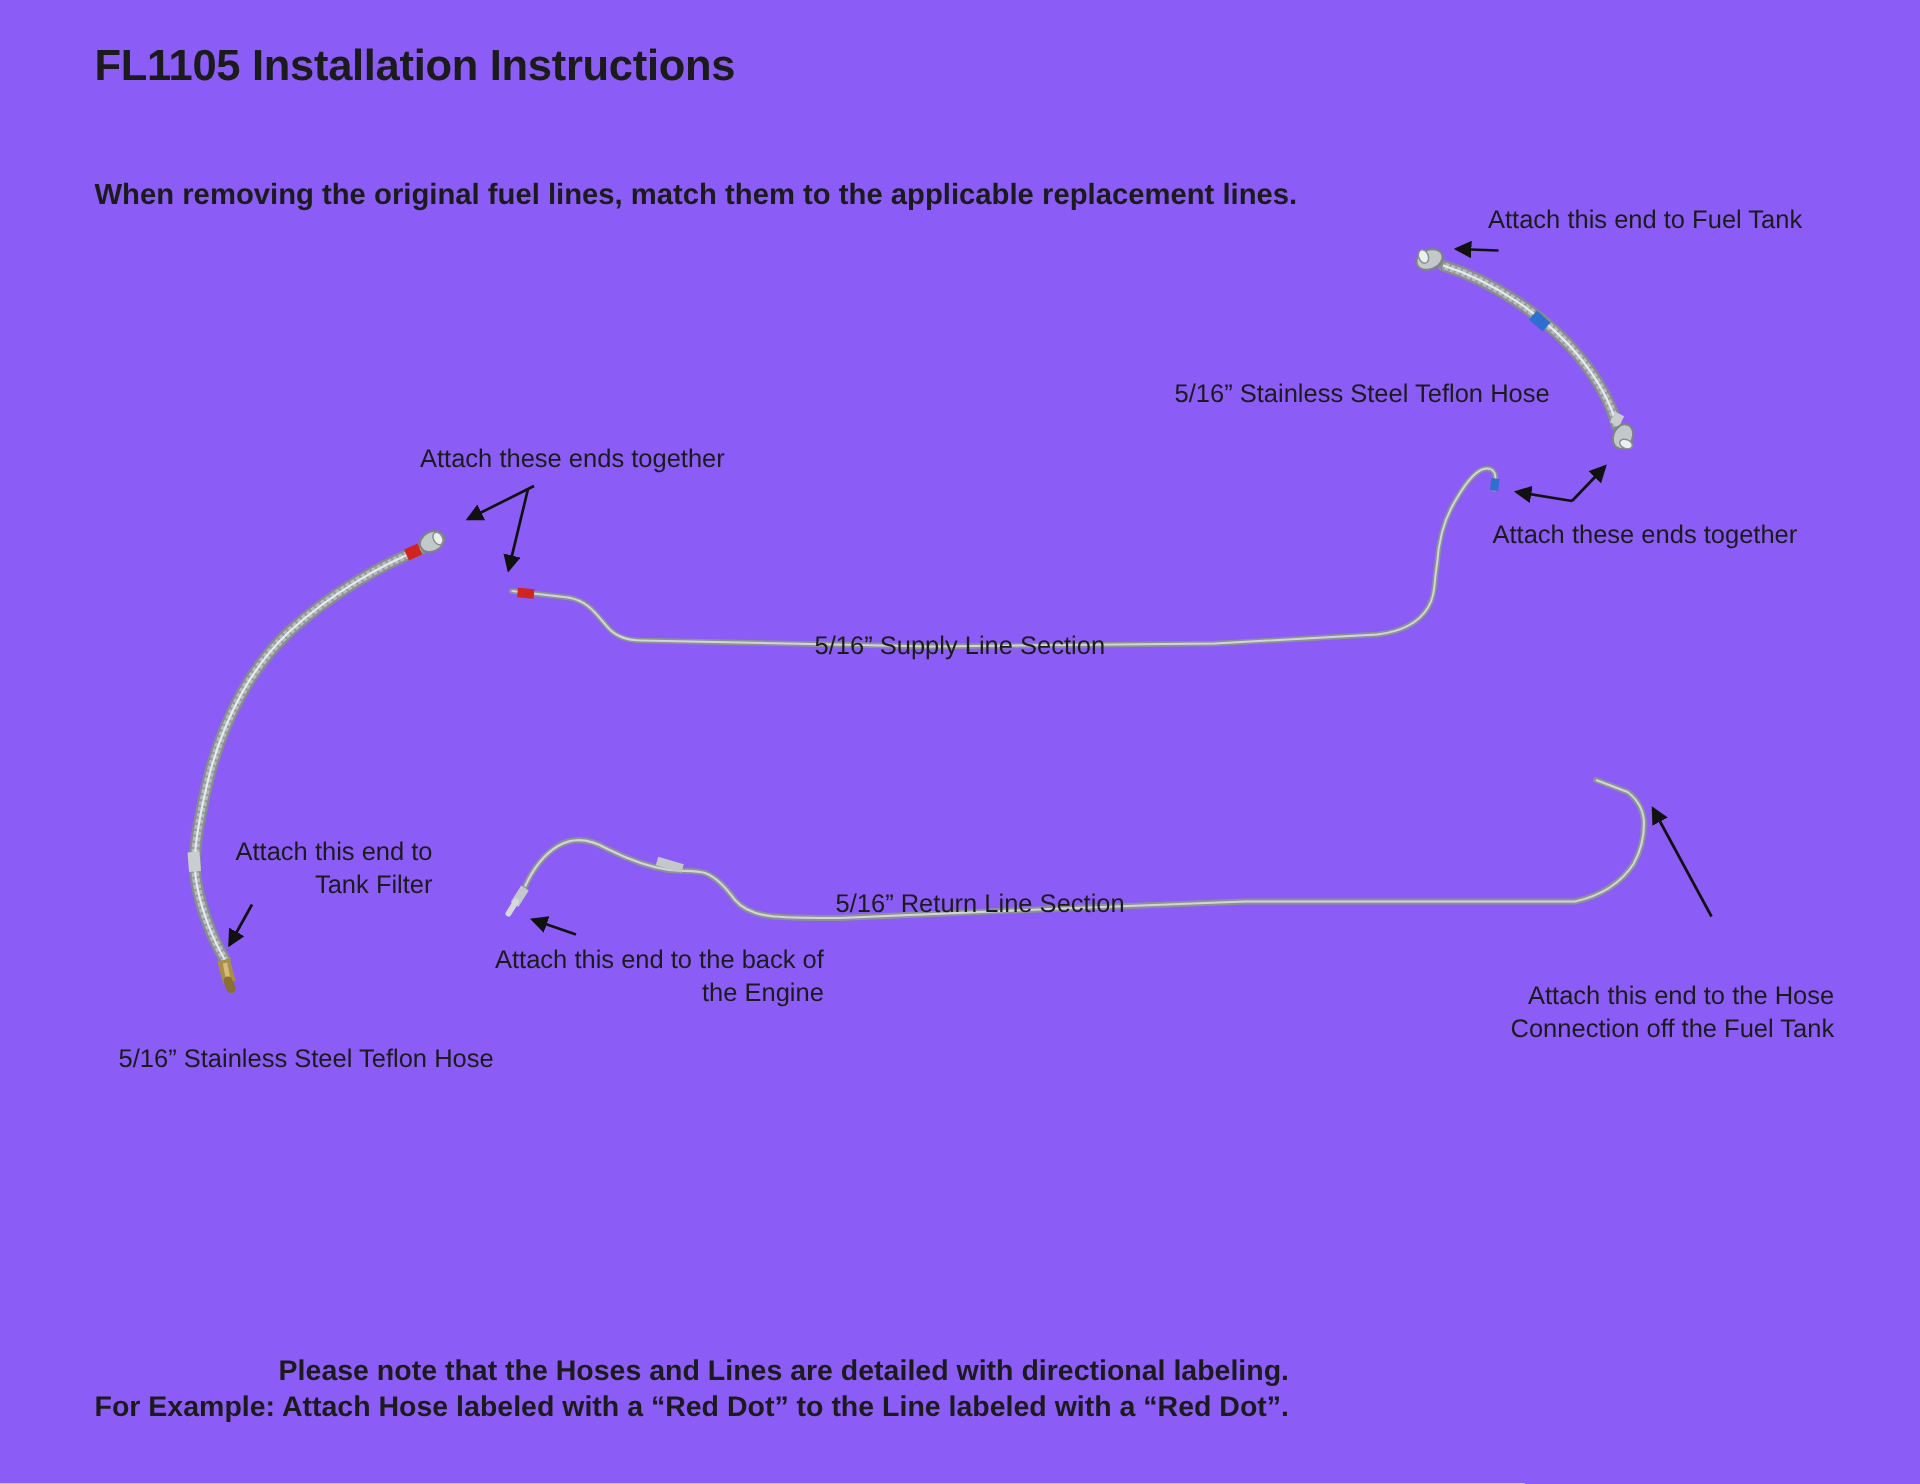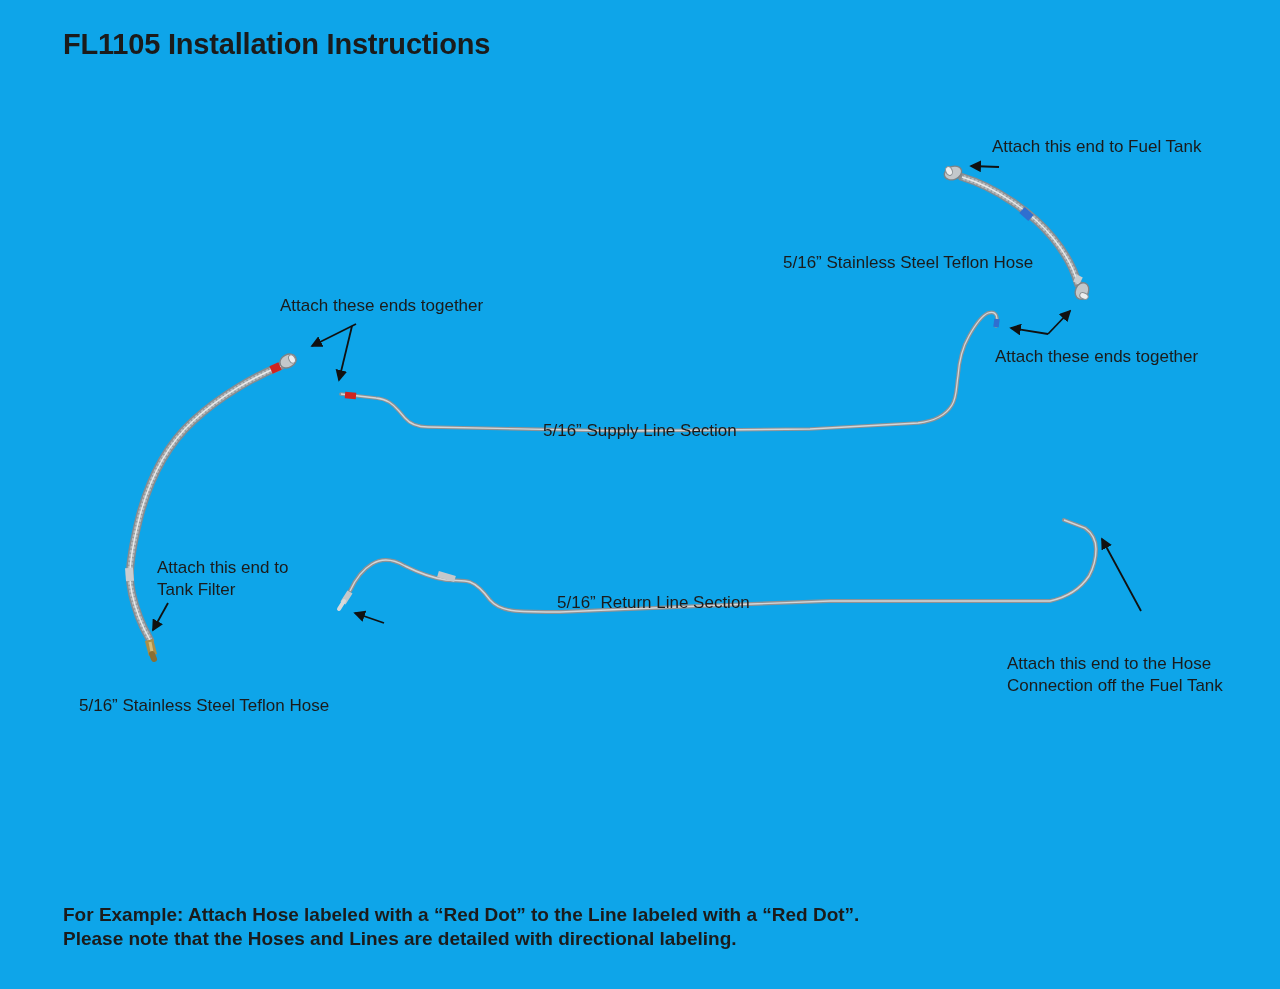--- a/index.html
+++ b/index.html
@@ -1,23 +1,24 @@
 <!DOCTYPE html>
 <html><head>
 <meta charset="utf-8">
 <style>
   html, body { margin: 0; padding: 0; background: #ffffff; }
   .page {
     position: relative;
     width: 1280px;
     height: 989px;
-    background: #0ea5e9;
+    background: #8b5cf6;
     font-family: "Liberation Sans", sans-serif;
     color: #1b1b1b;
     overflow: hidden;
+    text-align: right;
   }
   .diagram-svg { position: absolute; left: 0; top: 0; }
   .txt { position: absolute; white-space: nowrap; }
   .title { left: 63px; top: 28px; font-size: 29px; font-weight: bold; letter-spacing: -0.2px; }
   .subtitle { left: 63px; top: 65px; font-size: 19px; font-weight: bold; }
   .intro { left: 63px; top: 119px; font-size: 19.5px; font-weight: bold; }
   .lbl { font-size: 17px; line-height: 22px; }
   .lbl-fueltank { left: 992px; top: 136px; }
   .lbl-hose-right { left: 783px; top: 252px; }
   .lbl-ends-right { left: 995px; top: 346px; }
@@ -109,40 +110,45 @@
       <path d="M 1048 334 L 1070 311" marker-end="url(#ah)"></path>
       <path d="M 356 324 L 312 346" marker-end="url(#ah)"></path>
       <path d="M 352 326 L 339 380" marker-end="url(#ah)"></path>
       <path d="M 168 603 L 153 630" marker-end="url(#ah)"></path>
       <path d="M 384 623 L 355 613" marker-end="url(#ah)"></path>
       <path d="M 1141 611 L 1102 539" marker-end="url(#ah)"></path>
     </g>
   </svg>
 
   <div class="txt title">FL1105 Installation Instructions</div>
+  <div class="txt intro">When removing the original fuel lines, match them to the applicable replacement lines.</div>
 
   <div class="txt lbl lbl-fueltank">Attach this end to Fuel Tank</div>
   <div class="txt lbl lbl-hose-right">5/16” Stainless Steel Teflon Hose</div>
   <div class="txt lbl lbl-ends-right">Attach these ends together</div>
   <div class="txt lbl lbl-ends-left">Attach these ends together</div>
   <div class="txt lbl lbl-supply">5/16” Supply Line Section</div>
 
   <div class="txt lbl lbl-fuelfilter">
     <div>Attach this end to</div>
     <div>Tank Filter</div>
   </div>
 
   <div class="txt lbl lbl-return">5/16” Return Line Section</div>
 
+  <div class="txt lbl lbl-engine">
+    <div>Attach this end to the back of</div>
+    <div>the Engine</div>
+  </div>
 
   <div class="txt lbl lbl-hoseconn">
     <div>Attach this end to the Hose</div>
     <div>Connection off the Fuel Tank</div>
   </div>
 
   <div class="txt lbl lbl-hose-left">5/16” Stainless Steel Teflon Hose</div>
 
   <div class="notes">
+    <div>Please note that the Hoses and Lines are detailed with directional labeling.</div>
     <div>For Example: Attach Hose labeled with a “Red Dot” to the Line labeled with a “Red Dot”.</div>
-    <div>Please note that the Hoses and Lines are detailed with directional labeling.</div>
   </div>
 
 </div>
 
 </body></html>

